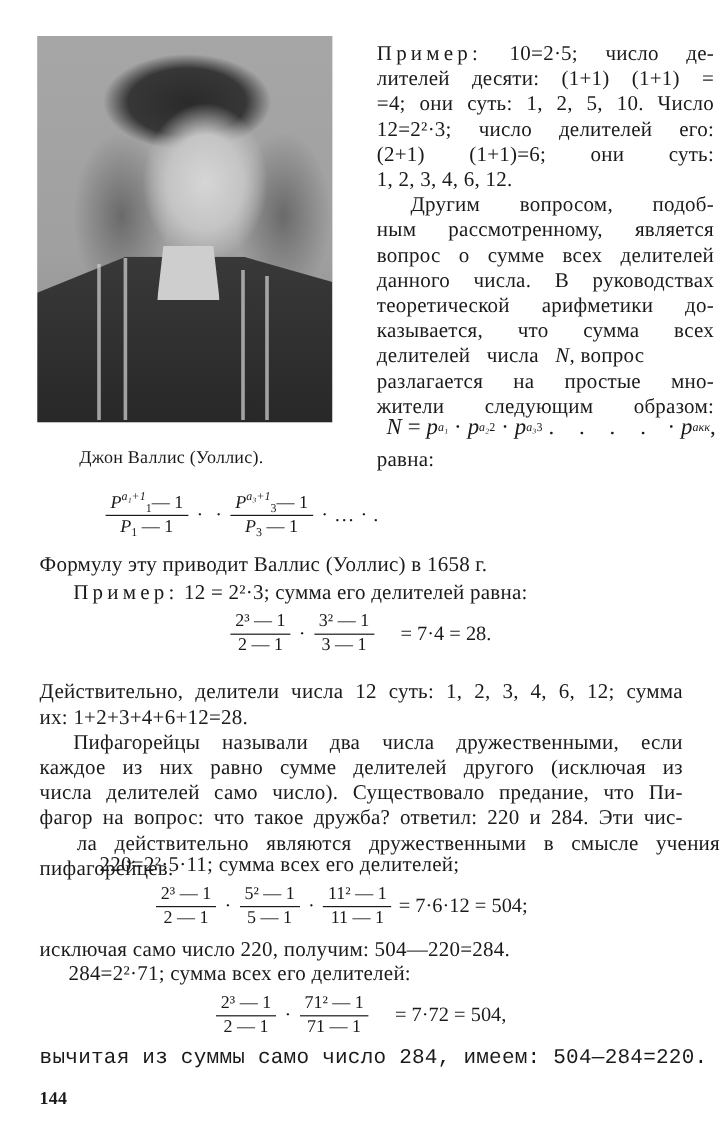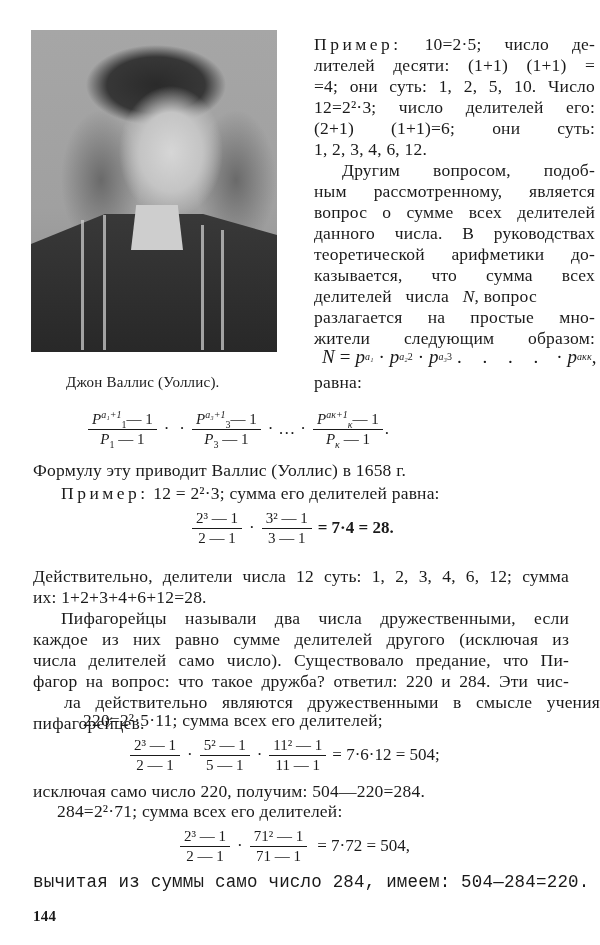--- a/index.html
+++ b/index.html
@@ -91,41 +91,37 @@
   </span>
   <span class="op">·</span>
   <span class="op">·</span>
   <span class="frac">
     <span class="num"><i>P</i><sup><i>a₃+1</i></sup><sub>3</sub><span>— 1</span></span>
     <span class="den"><i>P</i><sub>3</sub><span style="white-space:pre"> — 1</span></span>
   </span>
   <span class="op">·</span>
   <span>…</span>
   <span class="op">·</span>
-  <span class="frac">
-    <span class="num"><i>P</i><sup><i>aκ+1</i></sup><sub><i>κ</i></sub><span>— 1</span></span>
-    <span class="den"><i>P</i><sub><i>κ</i></sub><span style="white-space:pre"> — 1</span></span>
-  </span>
   <span>.</span>
 </div>
 
 <div class="line" style="left:33px;top:460px;">Формулу эту приводит Валлис (Уоллис) в 1658 г.</div>
 <div class="line" style="left:61px;top:483px;"><span class="sp">Пример:</span><span style="white-space:pre"> 12 = 2²·3; сумма его делителей равна:</span></div>
 
 <div class="eq" style="left:190px;top:506px;height:44px;">
   <span class="frac">
       <span class="num">2³ — 1</span>
       <span class="den">2 — 1</span>
     </span>
   <span class="op">·</span>
   <span class="frac">
       <span class="num">3² — 1</span>
       <span class="den">3 — 1</span>
     </span>
-  <span style="margin-left:4px;font-weight:bold;">= 7·4 = 28.</span>
+  <span style="margin-left:20px;">= 7·4 = 28.</span>
 </div>
 
 <div class="line just" style="left:33px;top:566px;width:536px;">Действительно, делители числа 12 суть: 1, 2, 3, 4, 6, 12;  сумма</div>
 <div class="line" style="left:33px;top:587px;">их: 1+2+3+4+6+12=28.</div>
 
 <div class="line just" style="left:61px;top:608px;width:508px;">Пифагорейцы называли два числа  дружественными,  если</div>
 <div class="line just" style="left:33px;top:629px;width:536px;">каждое из них равно сумме  делителей  другого  (исключая  из</div>
 <div class="line just" style="left:33px;top:650px;width:536px;">числа делителей само число). Существовало предание, что Пи-</div>
 <div class="line just" style="left:33px;top:671px;width:536px;">фагор на вопрос: что такое дружба? ответил: 220 и 284. Эти чис-</div>
 <div class="line just" style="left:33px;top:692px;width:536px;margin-left:31px;">ла действительно являются дружественными в смысле  учения</div>
@@ -157,18 +153,18 @@
 <div class="eq" style="left:178px;top:824px;height:44px;">
   <span class="frac">
       <span class="num">2³ — 1</span>
       <span class="den">2 — 1</span>
     </span>
   <span class="op">·</span>
   <span class="frac">
       <span class="num">71² — 1</span>
       <span class="den">71 — 1</span>
     </span>
-  <span style="margin-left:8px;">= 7·72 = 504,</span>
+  <span style="margin-left:20px;">= 7·72 = 504,</span>
 </div>
 
 <div class="line" style="left:33px;top:872px;font-family:Liberation Mono, monospace;">вычитая из суммы само число 284, имеем: 504—284=220.</div>
 
 <div class="line" style="left:33px;top:906px;font-size:15px;font-weight:bold;">144</div>
 
 </body></html>

